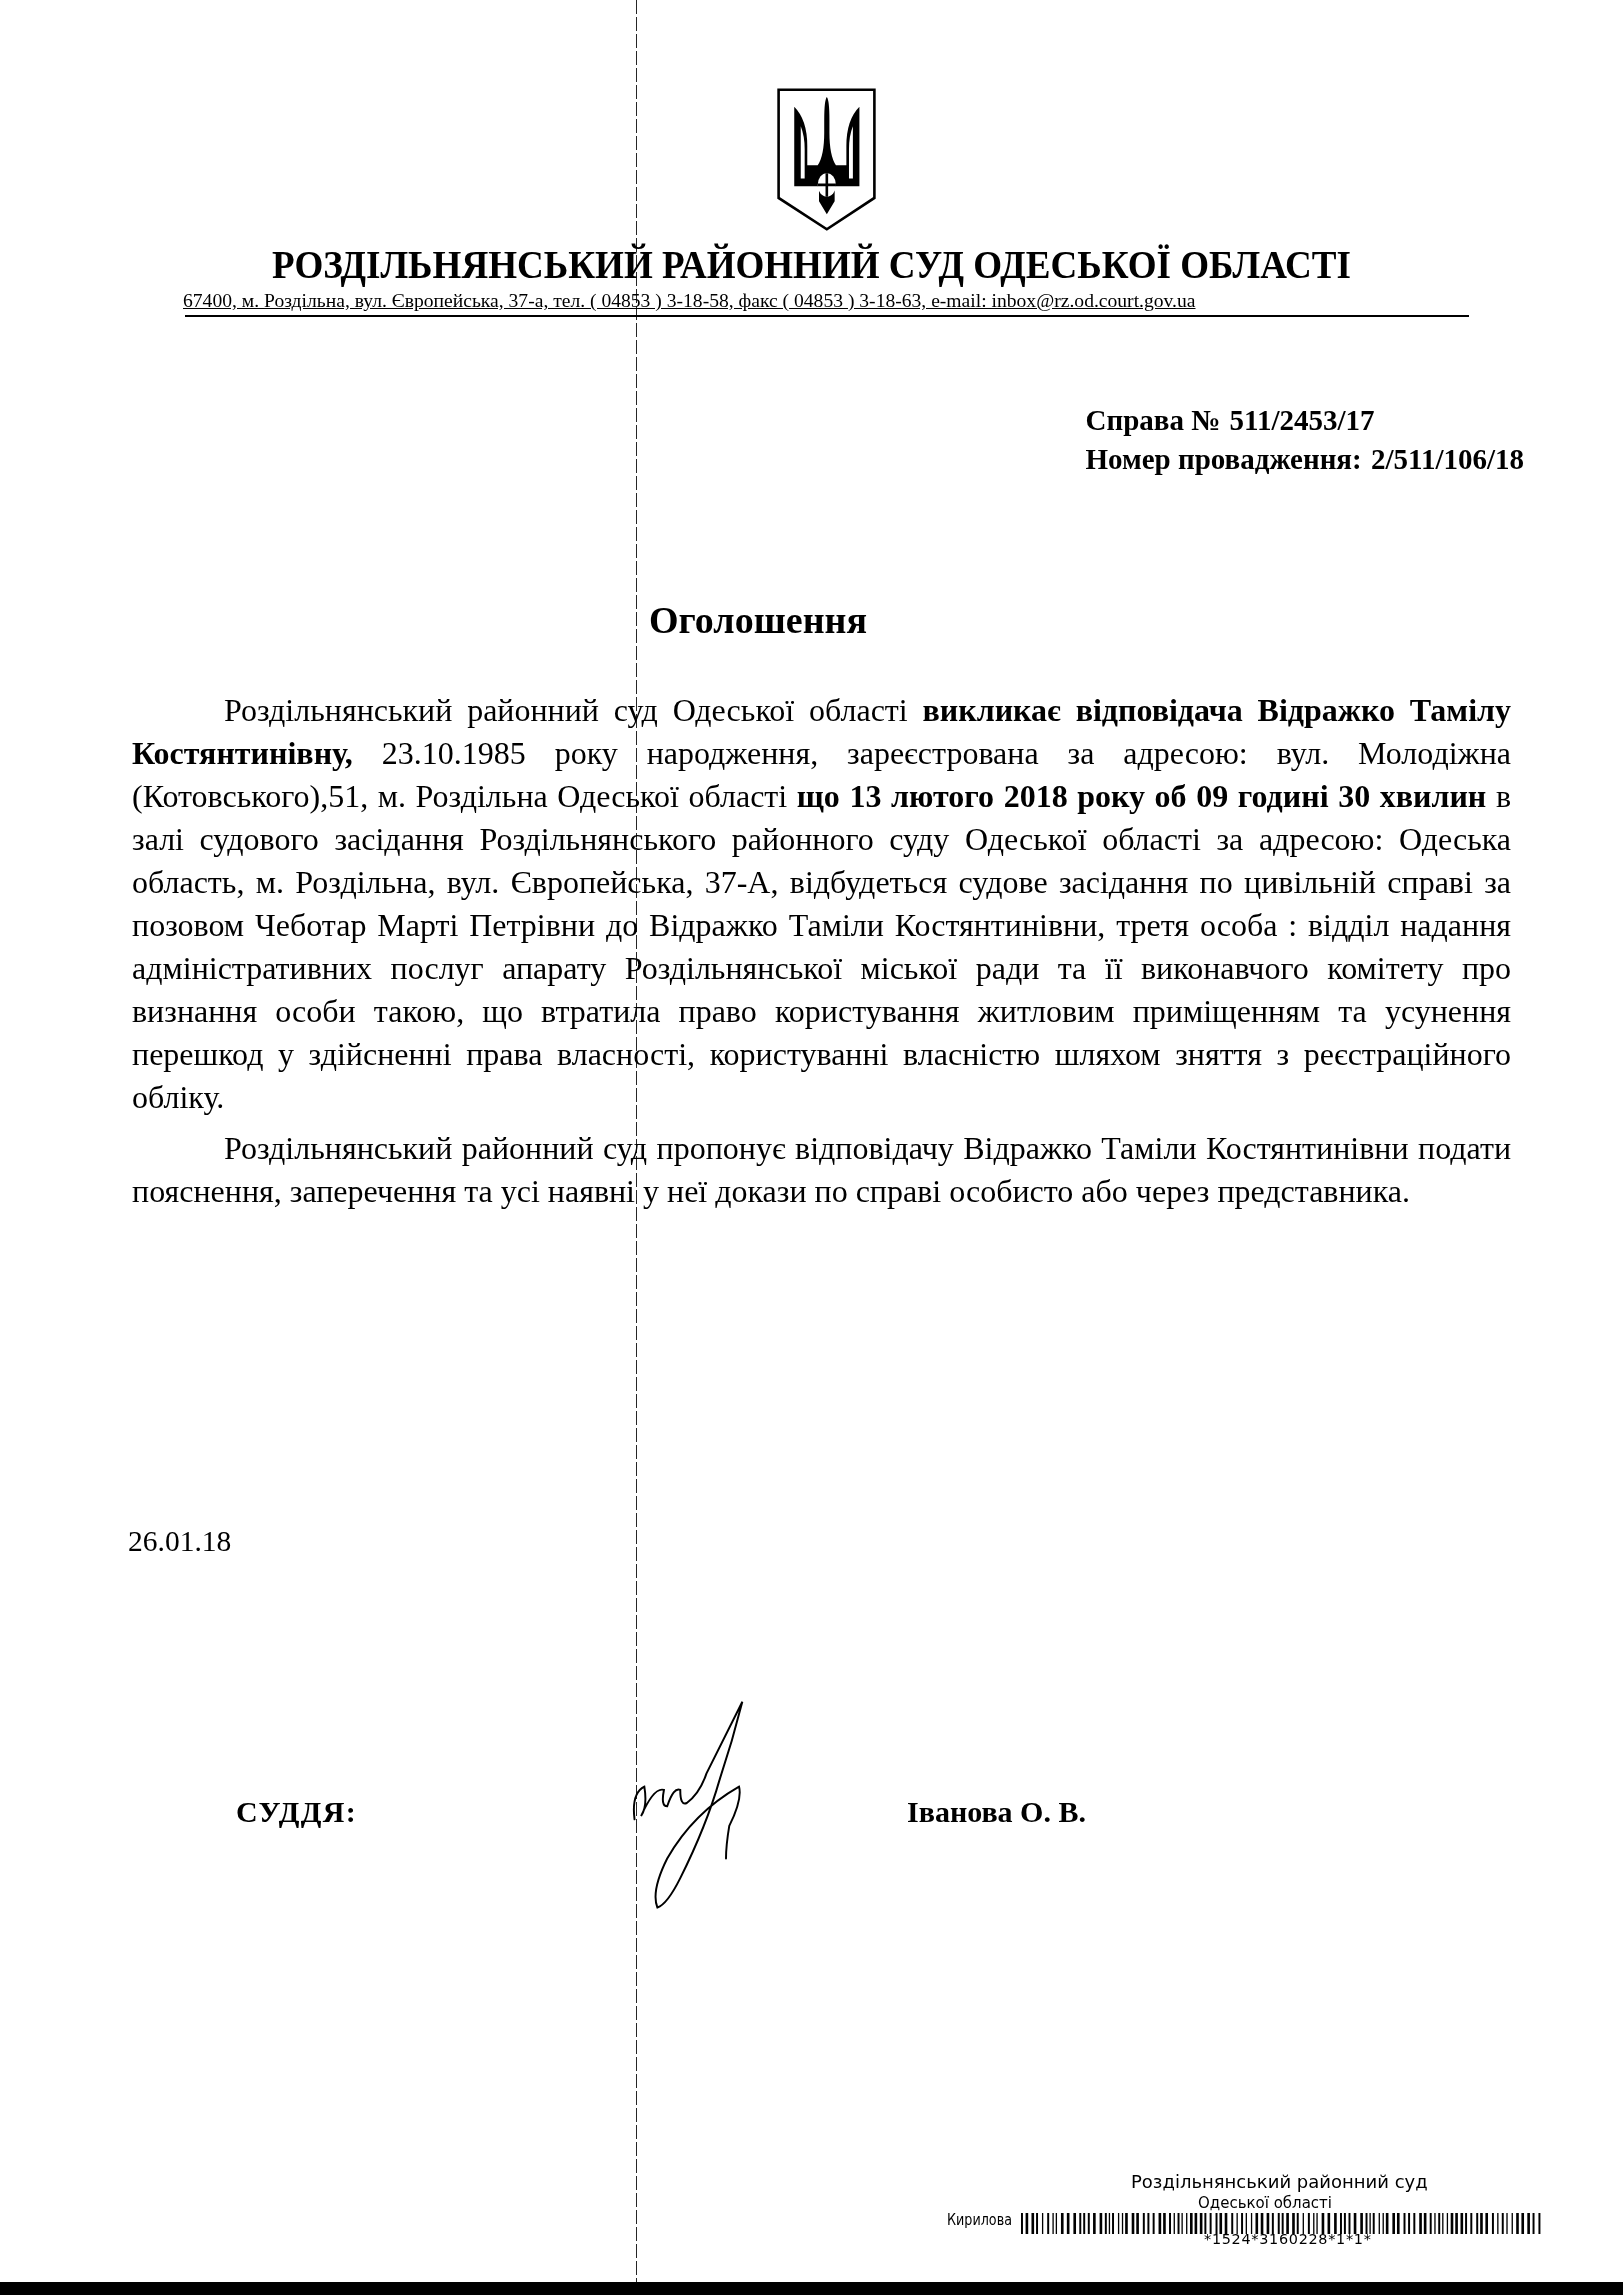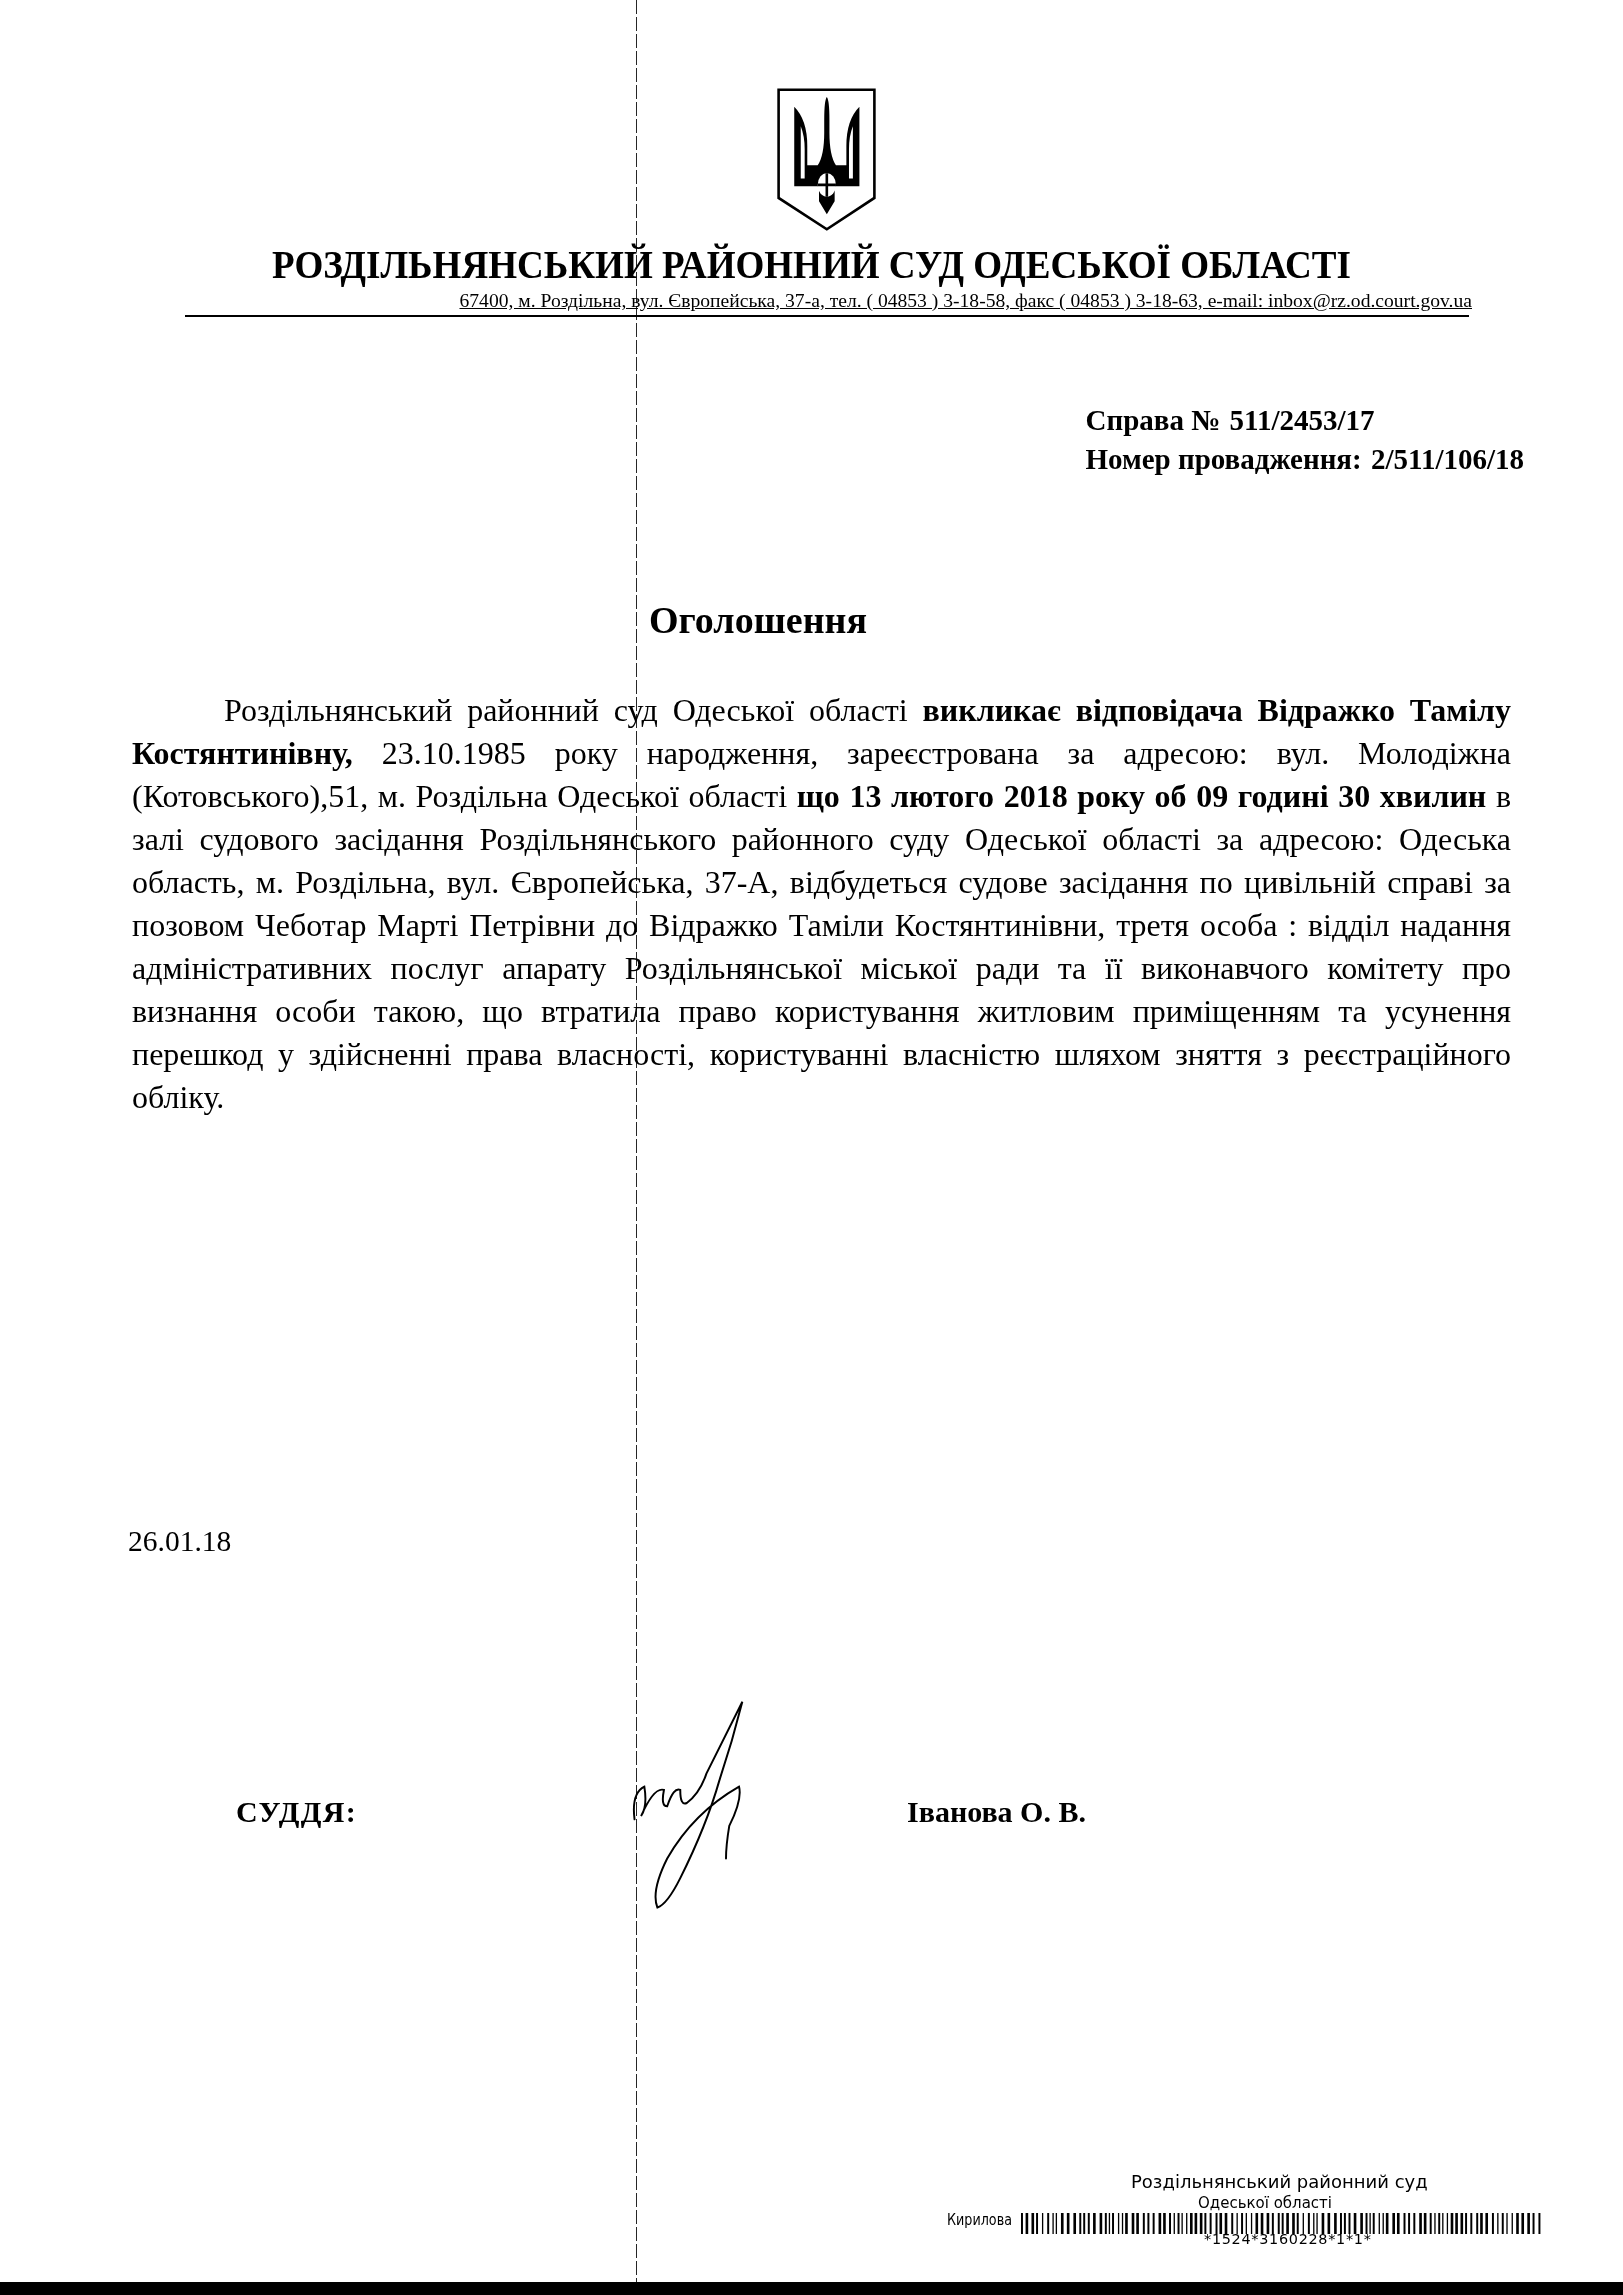--- a/index.html
+++ b/index.html
@@ -15,21 +15,21 @@
     opacity: 0.85;
   }
   .bottom-band { position: absolute; left: 0; top: 2282px; width: 1623px; height: 13px; background: #000; }
   .coat { left: 776px; top: 87px; width: 101px; height: 145px; }
   .court-title {
     left: 0; width: 1623px; top: 242px; text-align: center;
     font-weight: bold; font-size: 39px; letter-spacing: 0px; line-height: 46px;
     transform: scaleX(0.95);
   }
   .court-address {
-    left: 183px; width: 1289px; top: 288px; text-align: right;
+    left: 183px; width: 1289px; top: 288px; text-align: left;
     font-size: 19.6px; line-height: 26px; text-decoration: underline; white-space: nowrap;
   }
   .address-rule { left: 185px; top: 315px; width: 1284px; height: 2px; background: #000; }
   .case-block { right: 99px; top: 401px; text-align: left; font-weight: bold; font-size: 29px; line-height: 39px; }
   .case-block .val { margin-left: 9.2px; }
   .announce-title { left: 0; width: 1516px; top: 597px; text-align: center; font-weight: bold; font-size: 38px; line-height: 46px; }
   .body-text {
     left: 124px; width: 1395px; top: 681px;
     font-size: 32px; line-height: 43px; text-align: justify;
   }
@@ -68,20 +68,21 @@
   </div>
   <div>
     <span>Номер провадження:</span><span class="val">2/511/106/18</span>
   </div>
 </div>
 
 <div class="abs announce-title">Оголошення</div>
 
 <div class="abs body-text">
   <p id="p1"><span>Роздільнянський районний суд Одеської області </span><b>викликає відповідача Відражко Тамілу Костянтинівну,</b><span> 23.10.1985 року народження, зареєстрована за адресою: вул. Молодіжна (Котовського),51, м. Роздільна Одеської області </span><b>що 13 лютого 2018 року об 09 годині 30 хвилин</b><span> в залі судового засідання Роздільнянського районного суду Одеської області за адресою: Одеська область, м. Роздільна, вул. Європейська, 37-А,  відбудеться судове засідання по цивільній справі за позовом Чеботар Марті Петрівни до Відражко Таміли Костянтинівни, третя особа : відділ надання адміністративних послуг апарату Роздільнянської міської ради та її виконавчого комітету про визнання особи такою, що втратила право користування житловим приміщенням та  усунення перешкод у здійсненні права власності,  користуванні власністю шляхом   зняття з реєстраційного обліку.</span></p>
+  <p>Роздільнянський районний суд пропонує відповідачу Відражко Таміли Костянтинівни подати пояснення, заперечення та  усі наявні у неї докази по справі особисто або через представника.</p>
 </div>
 
 <div class="abs date">26.01.18</div>
 <div class="abs judge-label">СУДДЯ:</div>
 
 <svg class="abs signature" viewBox="0 0 300 330">
   <path d="M10 190 Q5 150 25 140 Q30 170 20 185 Q40 140 55 145 Q50 170 60 170 Q70 140 80 145 Q80 170 90 165 Q110 150 120 120 Q150 60 175 10 Q160 70 140 130 Q120 200 80 280 Q60 320 45 325 Q35 300 60 250 Q100 180 170 140 Q175 160 155 200 Q150 230 150 250" fill="none" stroke="#000" stroke-width="3" stroke-linecap="round"></path>
 </svg>
 
 <div class="abs judge-name">Іванова О.  В.</div>

